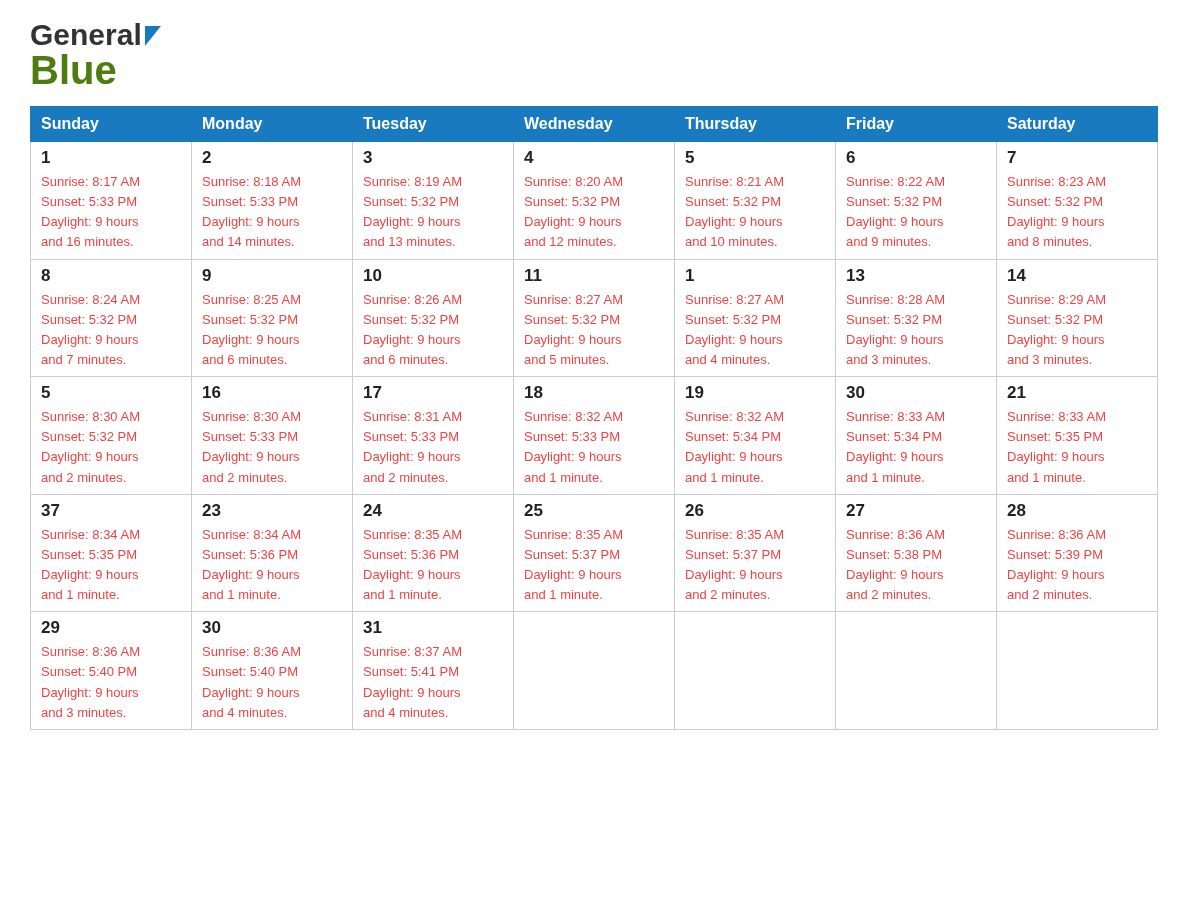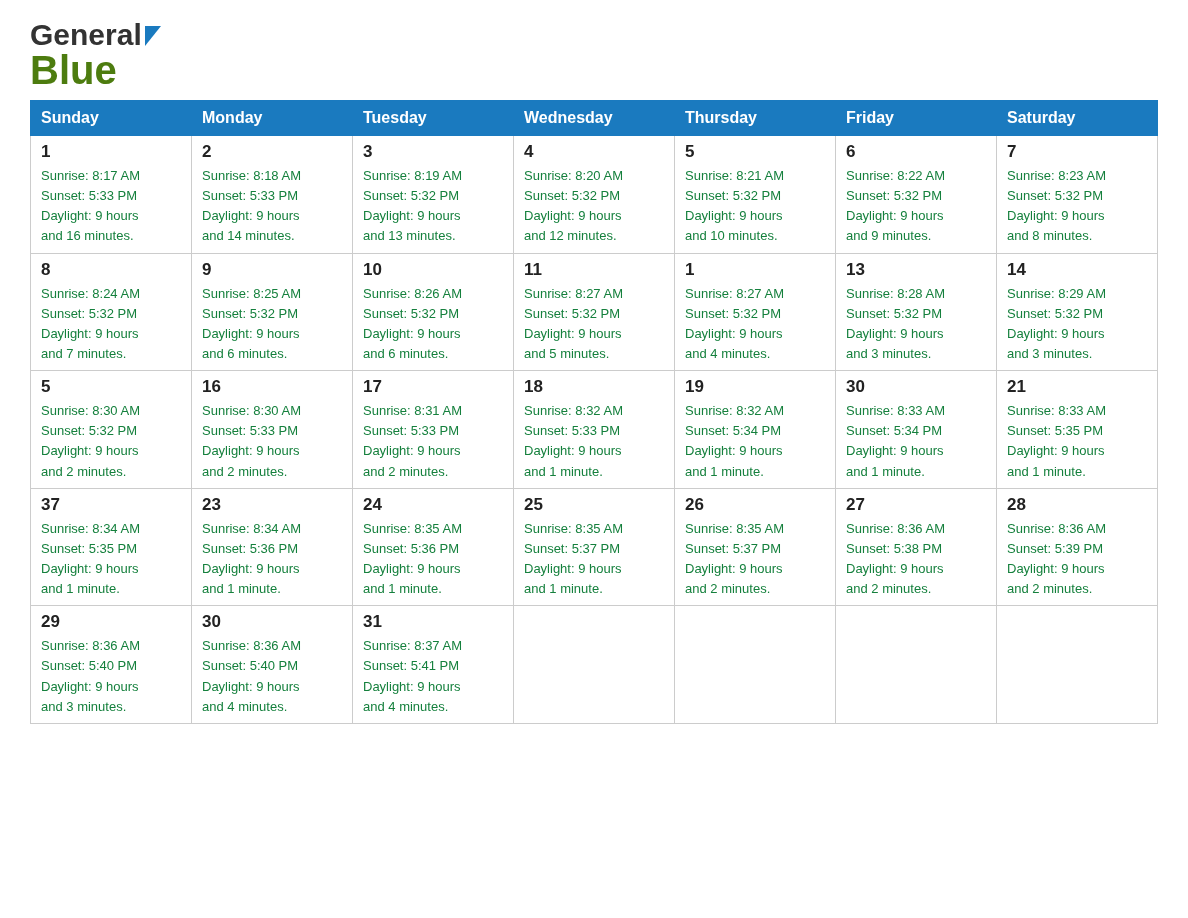--- a/index.html
+++ b/index.html
@@ -7,21 +7,21 @@
       font-family: Arial, sans-serif;
       background: #fff;
       padding: 20px 30px;
       width: 1188px;
       min-height: 918px;
     }
     .header {
       display: flex;
       justify-content: space-between;
       align-items: flex-start;
-      margin-bottom: 10px;
+      margin-bottom: 16px;
     }
     .logo {
       display: flex;
       flex-direction: column;
       align-items: flex-start;
     }
     .title-block {
       text-align: right;
     }
     .month-title {
@@ -61,21 +61,21 @@
     }
     .day-num {
       font-size: 17px;
       font-weight: bold;
       margin-bottom: 4px;
       display: block;
     }
     .day-info {
       font-size: 13px;
       line-height: 1.55;
-      color: #15803d;
+      color: #ef4444;
     }
     tr td {
       background: #fff;
     }
     .logo-line1 {
       font-size: 30px;
       font-weight: bold;
       color: #333;
       line-height: 1;
     }

